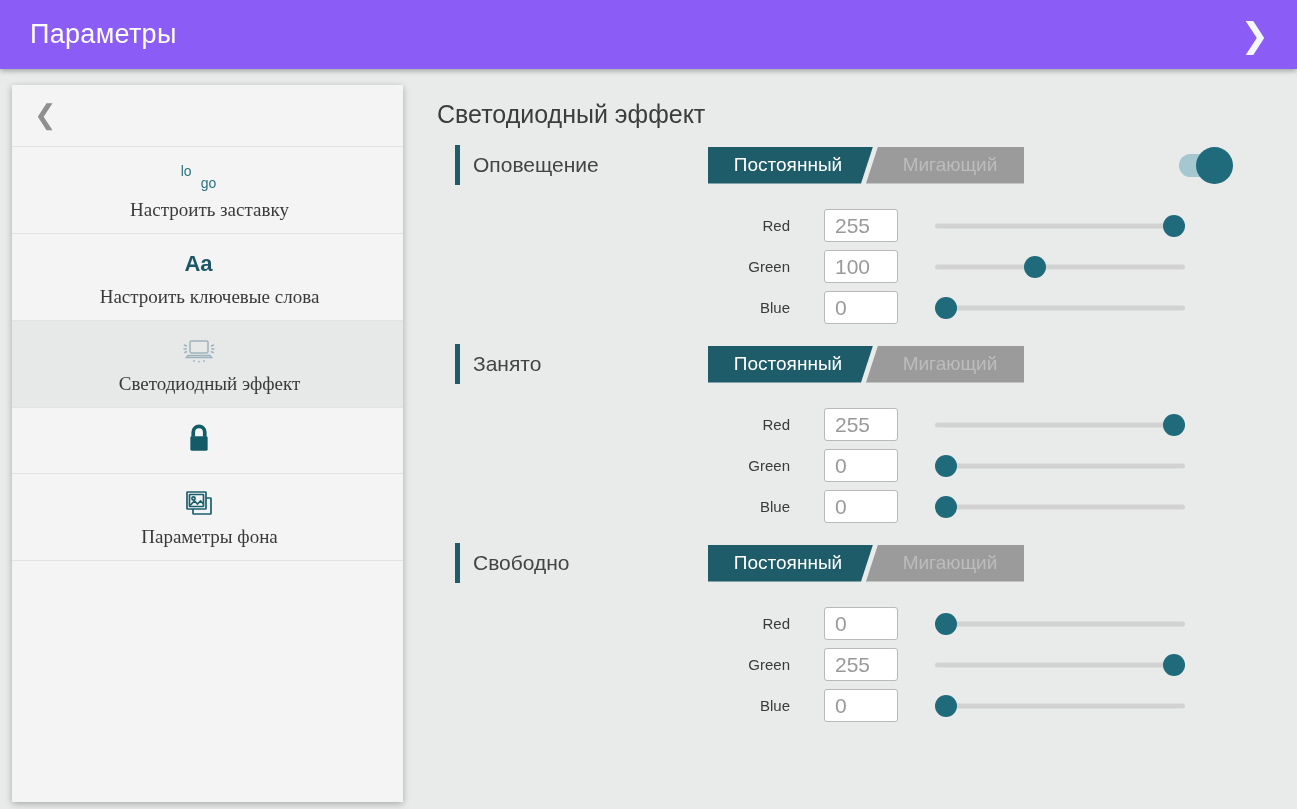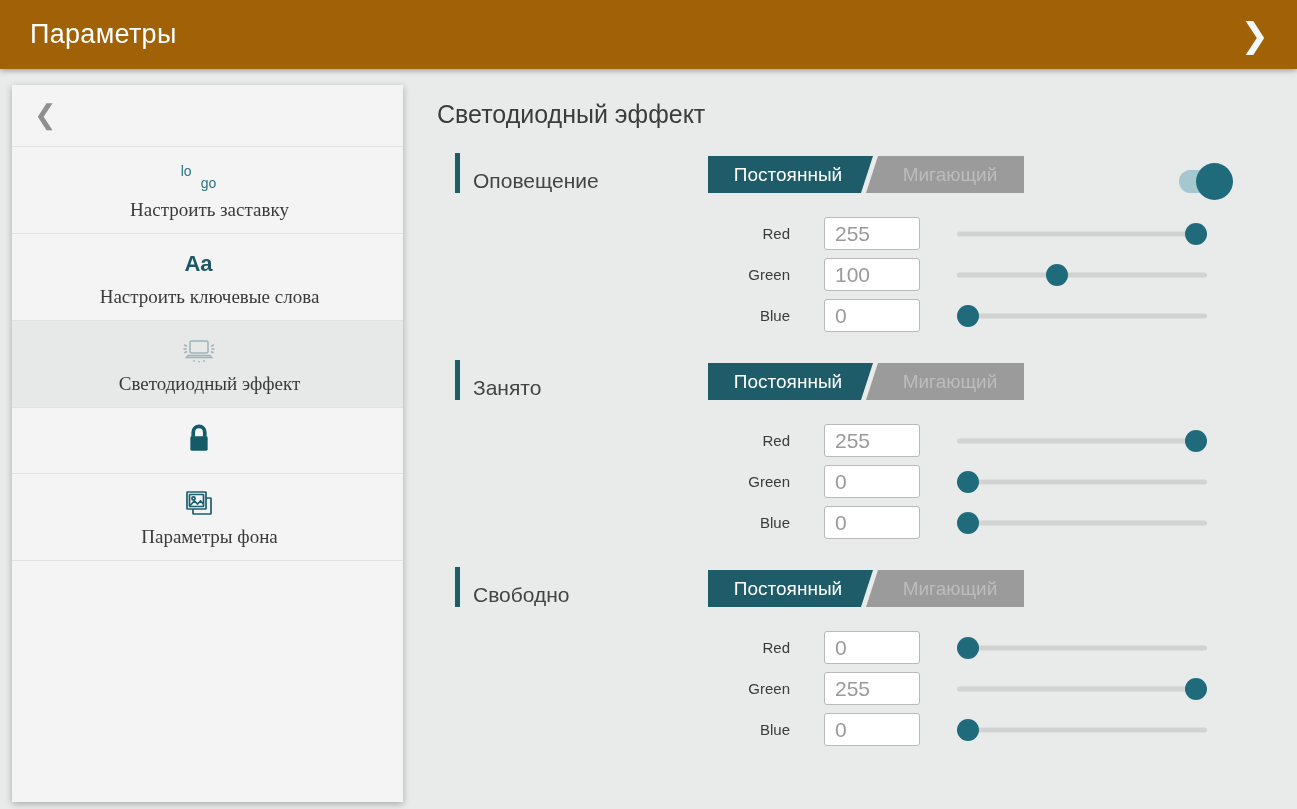--- a/index.html
+++ b/index.html
@@ -7,21 +7,21 @@
   body {
     font-family: "Liberation Sans", "DejaVu Sans", sans-serif;
     background: #e9eaea;
     overflow: hidden;
     position: relative;
   }
 
   
   .app-header {
     height: 69px;
-    background: #a16207;
+    background: #8b5cf6;
     display: flex;
     align-items: center;
     padding: 0 22px 0 30px;
     box-shadow: 0 2px 5px rgba(0,0,0,0.30);
     position: relative;
     z-index: 5;
     gap: 16px;
   }
   .app-title { color: #fff; font-size: 27px; letter-spacing: 0.3px; }
   .header-forward {
@@ -75,24 +75,24 @@
 
   
   .main {
     position: absolute;
     left: 437px; top: 69px; right: 0; bottom: 0;
     padding: 31px 0 0 0;
   }
   .main-title { font-size: 25px; color: #3c3c3c; margin-bottom: 16px; }
 
   .section-header {
-    display: flex; align-items: flex-end;
+    display: flex; align-items: center;
     height: 40px;
     padding-left: 18px;
-    margin-top: 24px;
+    margin-top: 8px;
   }
   .accent-bar { width: 5px; height: 40px; background: #1d5c68; margin-right: 13px; flex: 0 0 5px; }
   .section-title { font-size: 21px; color: #444; width: 235px; }
 
   .segmented { position: relative; width: 316px; height: 37px; flex: 0 0 316px; }
   .seg-off-bg {
     position: absolute; inset: 0; background: #9b9b9b;
     clip-path: polygon(170px 0, 100% 0, 100% 100%, 158px 100%);
   }
   .seg-on-bg {
@@ -116,21 +116,21 @@
   .toggle-knob {
     position: absolute; right: -8px; top: -7px;
     width: 37px; height: 37px; border-radius: 50%;
     background: #1f6b7c;
   }
 
   .sliders-block { margin-top: 20px; margin-bottom: 16px; }
   .slider-row { display: flex; align-items: center; height: 41px; gap: 12px; }
   .rgb-label { width: 353px; text-align: right; font-size: 15px; color: #3a3a3a; }
   .rgb-input {
-    margin-left: 22px; width: 96px; height: 33px;
+    margin-left: 22px; width: 74px; height: 33px;
     border: 1px solid #b9b9b9; border-radius: 3px;
     background: #fff; color: #9a9a9a;
     font-size: 21px; padding: 0 6px 0 10px;
     font-family: "Liberation Sans", sans-serif;
     outline: none;
   }
   .slider {
     margin-left: 25px; width: 250px; height: 22px;
     position: relative; cursor: pointer; flex: 0 0 250px;
   }

